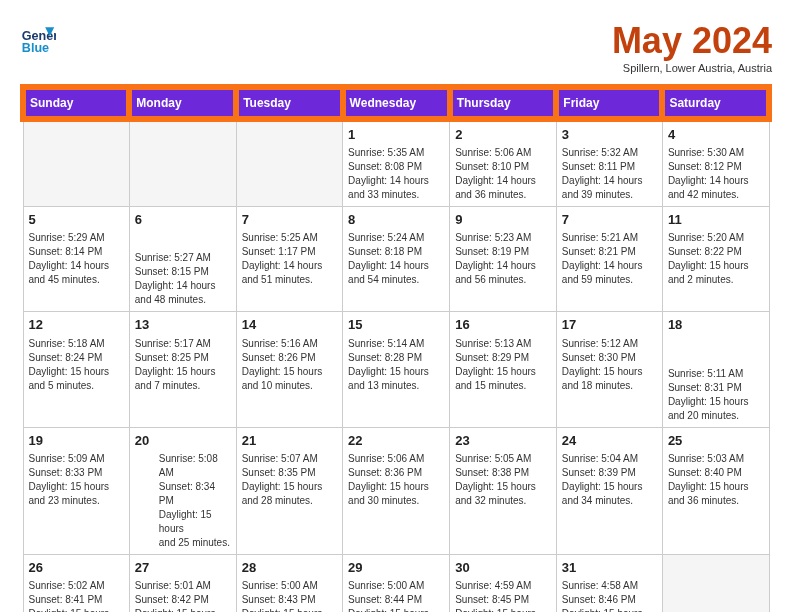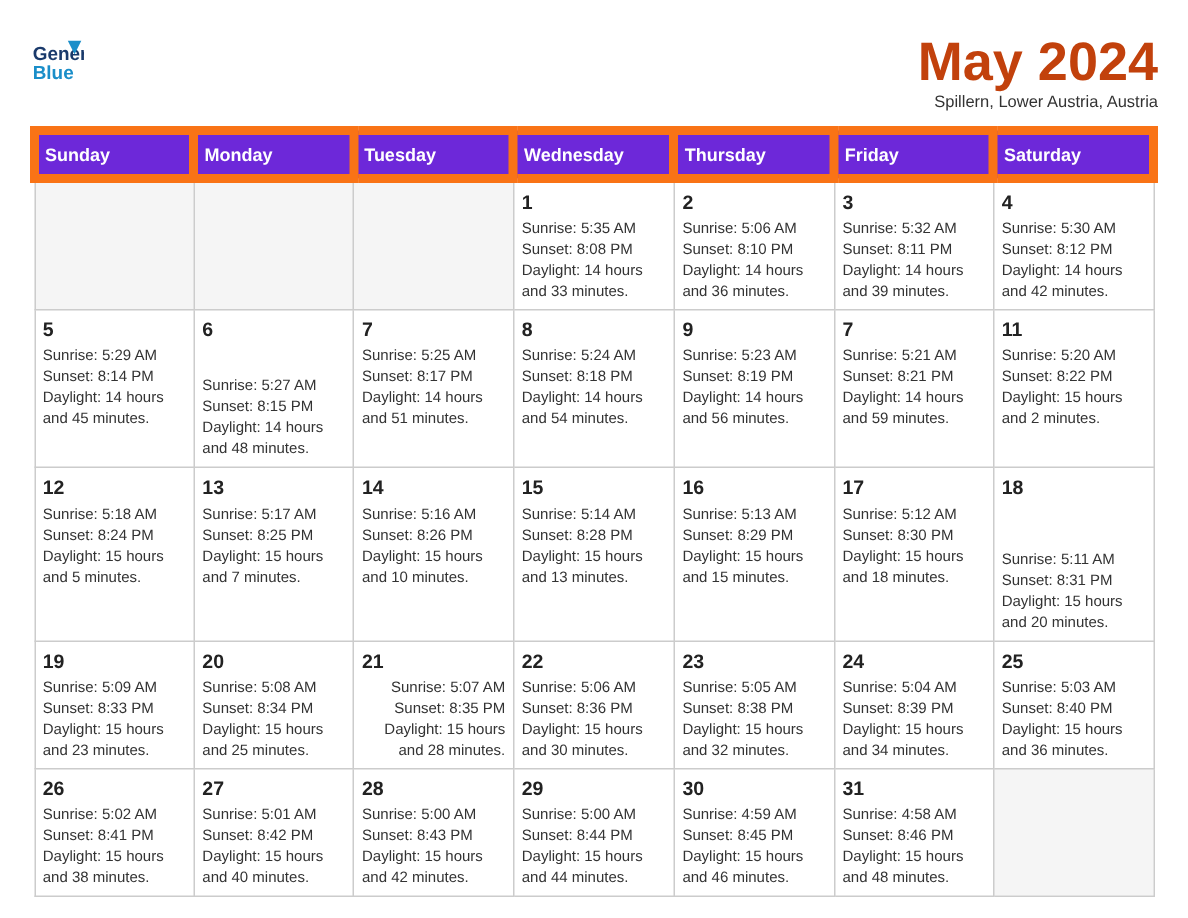--- a/index.html
+++ b/index.html
@@ -151,21 +151,21 @@
         <td>
           <span class="day-number">6</span>
           <div class="day-info" style="white-space: pre-line; margin-top: 22px;">Sunrise: 5:27 AM
 Sunset: 8:15 PM
 Daylight: 14 hours
 and 48 minutes.</div>
         </td>
         <td>
           <span class="day-number">7</span>
           <div class="day-info" style="white-space: pre-line;">Sunrise: 5:25 AM
-Sunset: 8:17 PM
+Sunset: 1:17 PM
 Daylight: 14 hours
 and 51 minutes.</div>
         </td>
         <td>
           <span class="day-number">8</span>
           <div class="day-info" style="white-space: pre-line;">Sunrise: 5:24 AM
 Sunset: 8:18 PM
 Daylight: 14 hours
 and 54 minutes.</div>
         </td>
@@ -245,28 +245,28 @@
       <tr>
         <td>
           <span class="day-number">19</span>
           <div class="day-info" style="white-space: pre-line;">Sunrise: 5:09 AM
 Sunset: 8:33 PM
 Daylight: 15 hours
 and 23 minutes.</div>
         </td>
         <td>
           <span class="day-number">20</span>
-          <div class="day-info" style="white-space: pre-line;">Sunrise: 5:08 AM
+          <div class="day-info" style="white-space: pre-line; margin-left: 24px;">Sunrise: 5:08 AM
 Sunset: 8:34 PM
 Daylight: 15 hours
 and 25 minutes.</div>
         </td>
         <td>
           <span class="day-number">21</span>
-          <div class="day-info" style="white-space: pre-line; text-align: right;">Sunrise: 5:07 AM
+          <div class="day-info" style="white-space: pre-line;">Sunrise: 5:07 AM
 Sunset: 8:35 PM
 Daylight: 15 hours
 and 28 minutes.</div>
         </td>
         <td>
           <span class="day-number">22</span>
           <div class="day-info" style="white-space: pre-line;">Sunrise: 5:06 AM
 Sunset: 8:36 PM
 Daylight: 15 hours
 and 30 minutes.</div>

